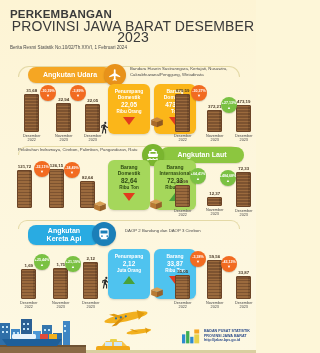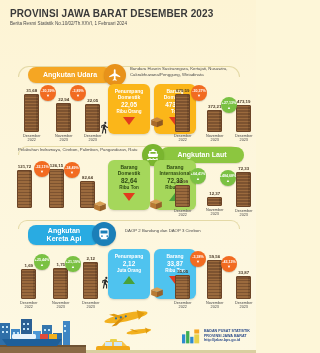--- a/index.html
+++ b/index.html
@@ -8,21 +8,21 @@
     background:#fdf6d8;
     font-family:"Liberation Sans", sans-serif;
     overflow:hidden;position:relative;
   }
   .page{position:absolute;inset:0;background:linear-gradient(180deg,#fdf4d4 0%,#fdf6dc 45%,#fdf8e2 100%);}
 
   
   .hdr{position:absolute;left:10px;top:8px;}
   .hdr .l1{font-size:11.5px;font-weight:bold;color:#3a3a3a;letter-spacing:.2px;line-height:13px;}
   .hdr .l2{font-size:11.5px;font-weight:bold;color:#3a3a3a;letter-spacing:.2px;line-height:13px;}
-  .hdr .l3{font-size:10px;font-weight:bold;color:#3a3a3a;letter-spacing:.1px;line-height:11px;text-align:center;}
+  .hdr .l3{font-size:14px;font-weight:normal;color:#3a3a3a;letter-spacing:.1px;line-height:11px;text-align:center;}
   .hdr .l4{font-size:4.6px;color:#4a4a4a;line-height:7px;margin-top:1px;}
 
   
   .sect{position:absolute;left:0;right:0;}
   .sect-title{
     position:absolute;height:16px;border-radius:8px;
     display:flex;align-items:center;justify-content:center;
     font-size:7px;font-weight:bold;color:#fff;text-align:center;line-height:8px;
     box-shadow:0 1px 1px rgba(0,0,0,.12);
   }
@@ -78,20 +78,21 @@
   .footer{position:absolute;left:0;bottom:0;width:256px;height:44px;}
   .bps{position:absolute;right:6px;bottom:8px;display:flex;align-items:center;gap:3px;}
   .bps .txt{font-size:3.7px;font-weight:bold;color:#2a4a8a;line-height:4.6px;}
 </style>
 </head>
 <body>
 
 <div class="page">
 
   <div class="hdr">
+    <div class="l1">PERKEMBANGAN</div>
     <div class="l3">PROVINSI JAWA BARAT DESEMBER 2023</div>
     <div class="l4">Berita Resmi Statistik No.10/02/Th.XXVI, 1 Februari 2024</div>
   </div>
 
   <div class="sect" style="top:64px;height:78px;">
     <div class="curve" style="left:18px;top:2px;width:220px;border-radius:40px 40px 0 0;height:10px;border-left:1px solid #e4d9a6;border-right:1px solid #e4d9a6;border-bottom:none;"></div>
 
     <div class="sect-title" style="left:28px;top:3px;width:84px;background:#f5a623;">Angkutan Udara</div>
     <div class="sect-badge" style="left:104px;top:0px;background:#e8921a;">
       <svg width="14" height="14" viewBox="0 0 24 24">

